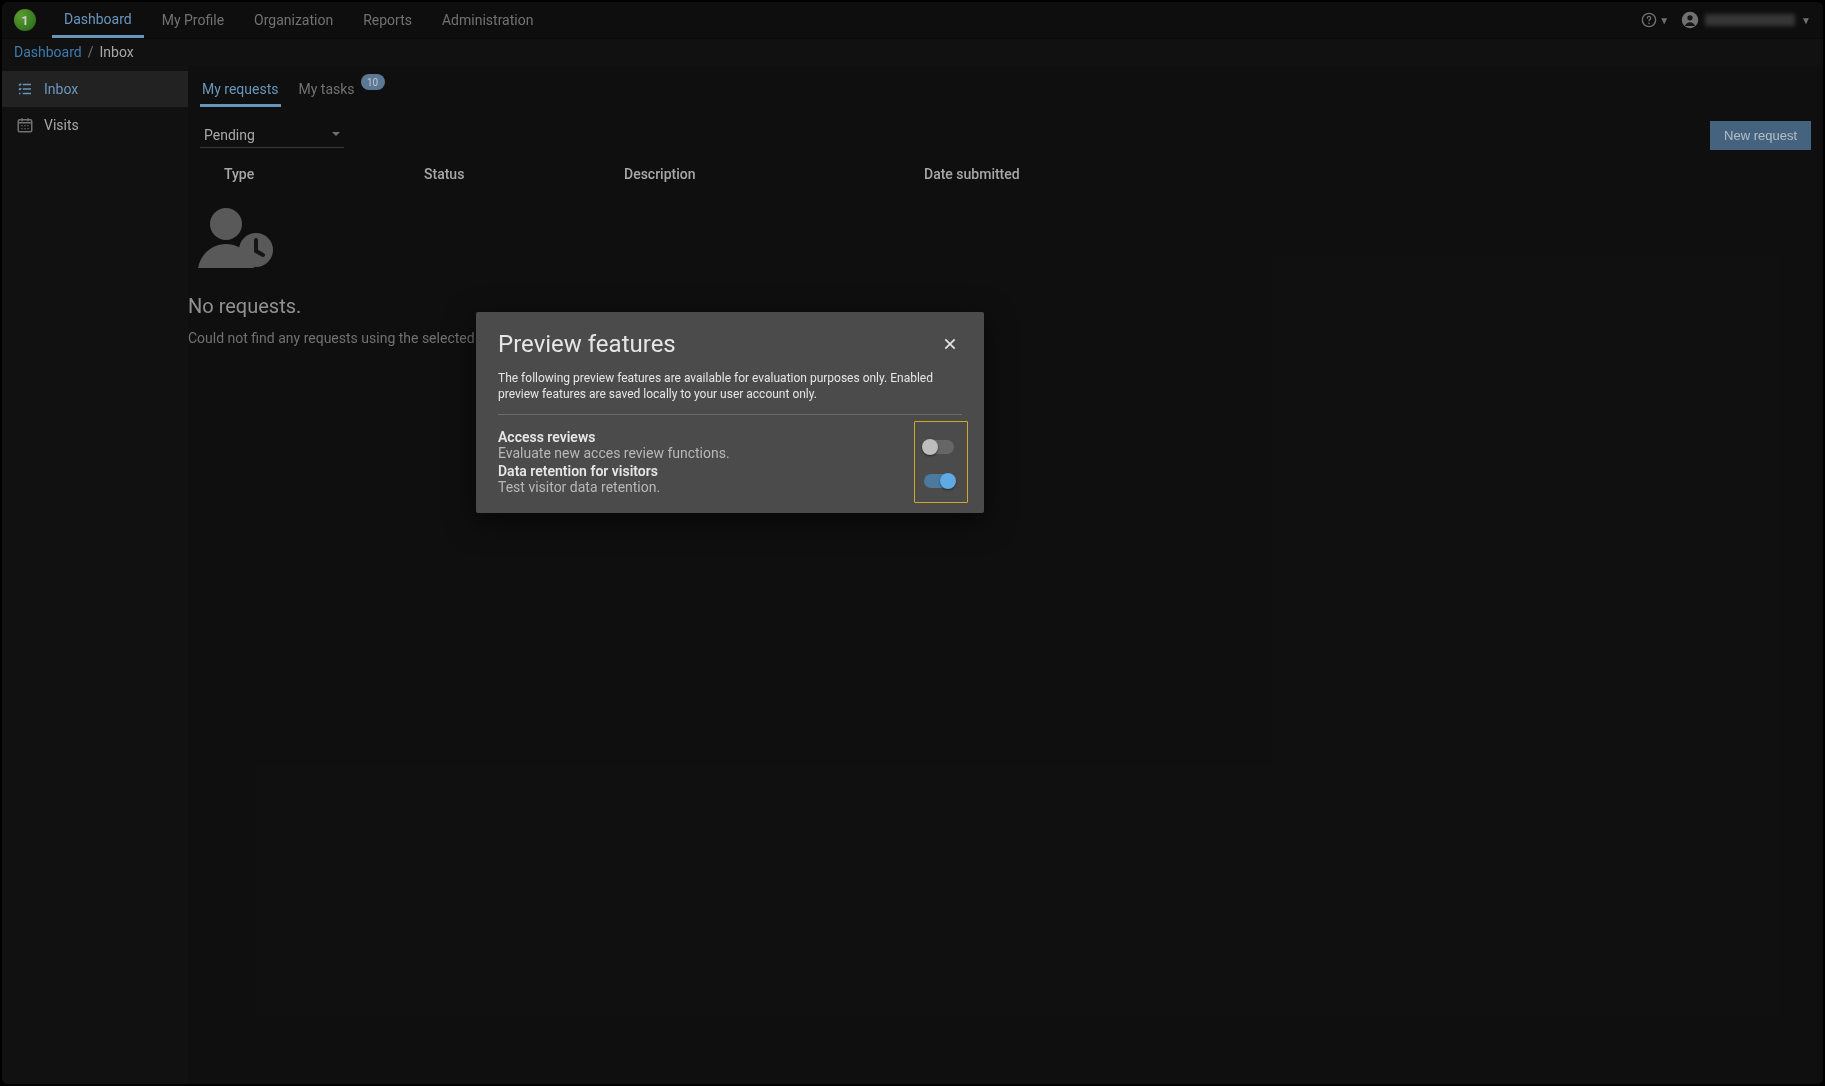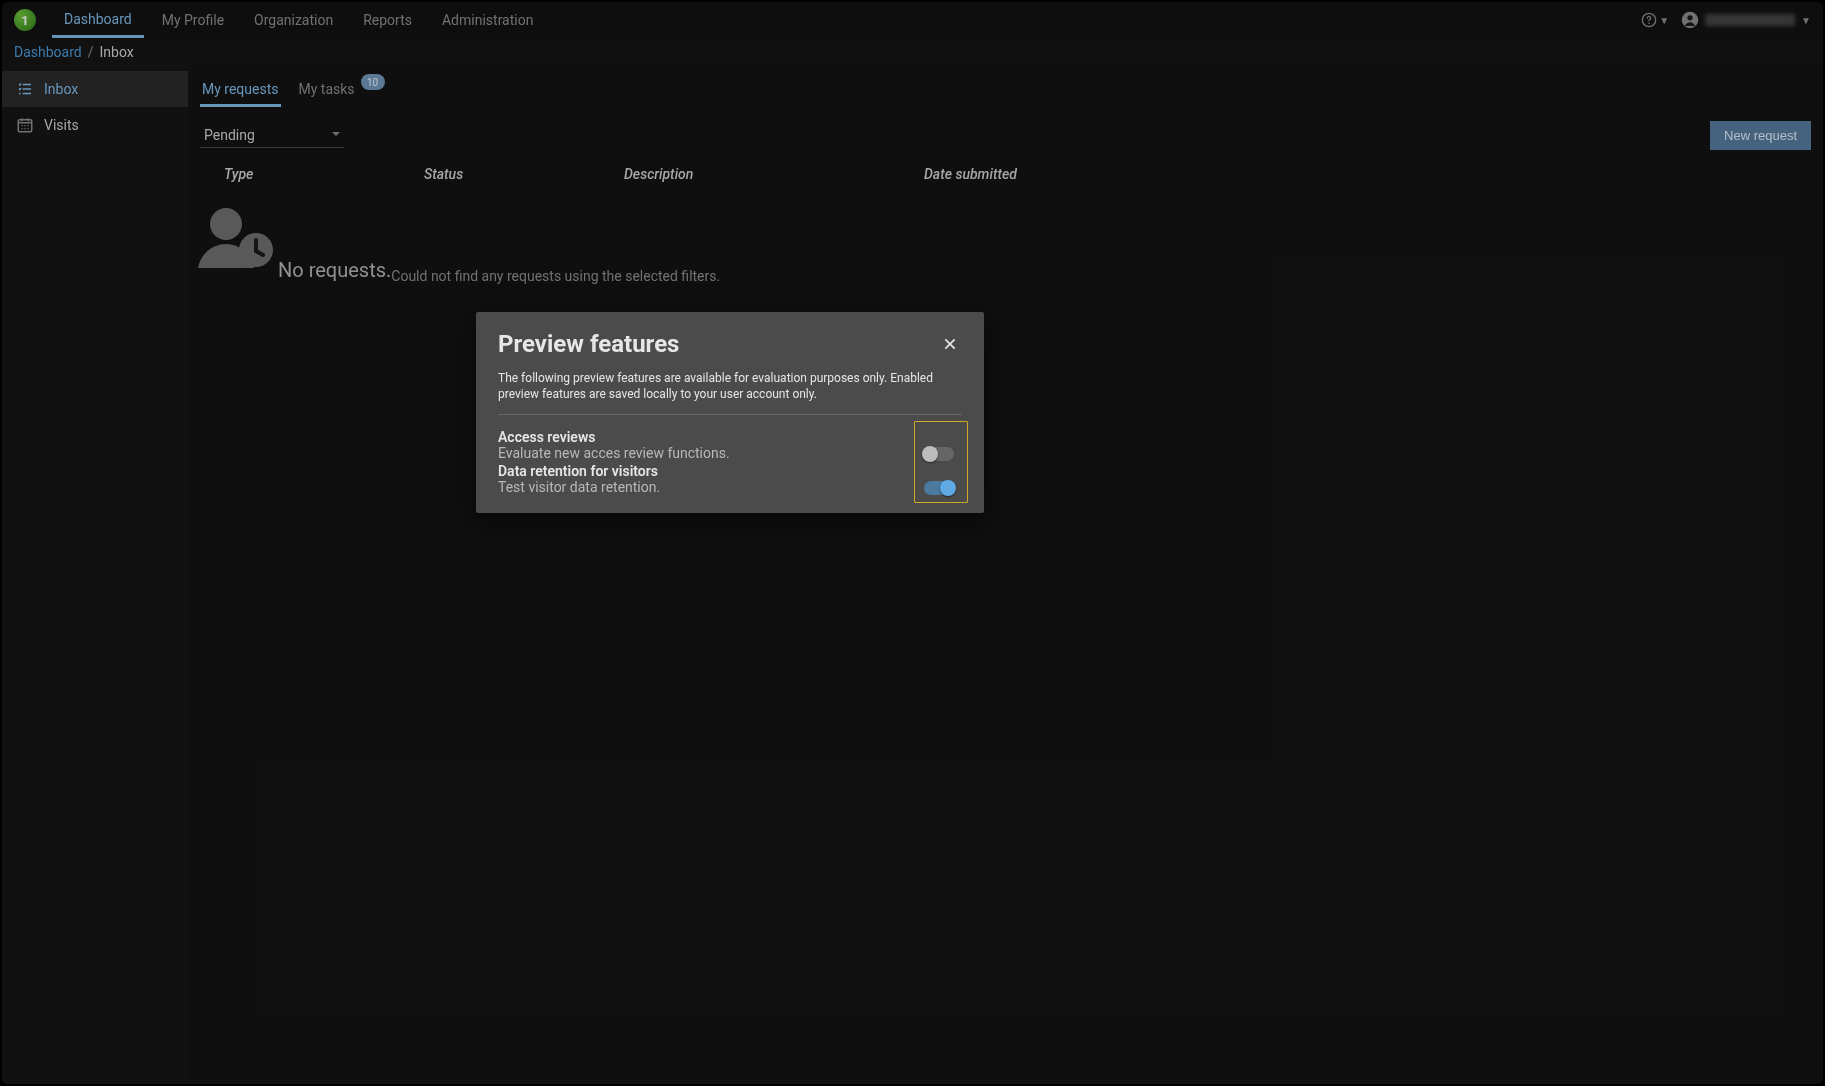--- a/index.html
+++ b/index.html
@@ -108,48 +108,48 @@
   .select{
     min-width:120px;border-bottom:1px solid #464646;padding:4px 20px 4px 4px;
     font-size:14px;color:var(--text);cursor:pointer;position:relative;
   }
   .select::after{content:"";position:absolute;right:4px;top:9px;border:4px solid transparent;border-top-color:var(--text-dim);}
   .primary-btn{
     background:var(--button-blue);color:var(--button-blue-text);
     border:none;border-radius:0;padding:7px 14px;font-size:13px;cursor:pointer;
   }
   .table-head{display:flex;padding:10px 12px 10px 36px;font-size:14px;color:var(--text);gap:0;}
-  .th{font-weight:500;font-style:italic;}
+  .th{font-weight:500;}
   .th-type{width:200px;}
   .th-status{width:200px;}
   .th-desc{width:300px;}
   .th-date{width:200px;}
   .empty-state{
-    display:flex;flex-direction:row;align-items:flex-end;
-    padding-top:10px;color:var(--text-dim);
+    display:flex;flex-direction:column;align-items:flex-start;
+    padding-top:10px;color:var(--text-dim);gap:10px;
   }
   .empty-ic{width:90px;height:70px;color:#6d6d6d;margin-bottom:12px;}
   .empty-title{font-size:20px;color:var(--text-dim2);margin-bottom:2px;}
   .empty-sub{font-size:14px;color:var(--text-dim);}
   
   .scrim{position:absolute;inset:0;background:rgba(0,0,0,0.18);}
   .dialog{
     position:absolute;left:474px;top:310px;width:464px;
     background:var(--dialog);box-shadow:0 8px 30px rgba(0,0,0,.6);
     border-radius:2px;color:var(--dialog-text);
     padding:18px 22px 18px 22px;
   }
   .dialog-head{display:flex;align-items:center;justify-content:space-between;margin-bottom:12px;}
-  .dialog-title{font-size:24px;font-weight:700;}
+  .dialog-title{font-size:24px;font-weight:400;}
   .dialog-close{font-size:20px;color:var(--dialog-text);cursor:pointer;padding:4px;line-height:1;}
   .dialog-desc{font-size:12px;line-height:1.35;margin-bottom:12px;}
   .dialog hr{border:none;border-top:1px solid #6a6a6a;margin:10px 0 14px 0;}
   
   .feat-wrap{position:relative;}
-  .feat-row{display:flex;justify-content:space-between;align-items:flex-end;gap:16px;}
+  .feat-row{display:flex;justify-content:space-between;align-items:center;gap:16px;}
   .feat-row + .feat-row{margin-top:2px;}
   .feat-text{max-width:330px;}
   .feat-title{font-size:14px;font-weight:600;}
   .feat-sub{font-size:14px;color:var(--dialog-sub);}
   .toggle{width:30px;height:14px;border-radius:8px;position:relative;cursor:pointer;margin-top:3px;}
   .toggle .knob{position:absolute;width:16px;height:16px;border-radius:50%;top:-1px;box-shadow:0 1px 2px rgba(0,0,0,.5);}
   .toggle.off{background:var(--toggle-off-track);} .toggle.off .knob{left:-2px;background:var(--toggle-off-knob);}
   .toggle.on{background:var(--toggle-on-track);} .toggle.on .knob{right:-2px;background:var(--toggle-on-knob);}
   .toggle-col{width:46px;display:flex;justify-content:center;}
   .highlight-box{

